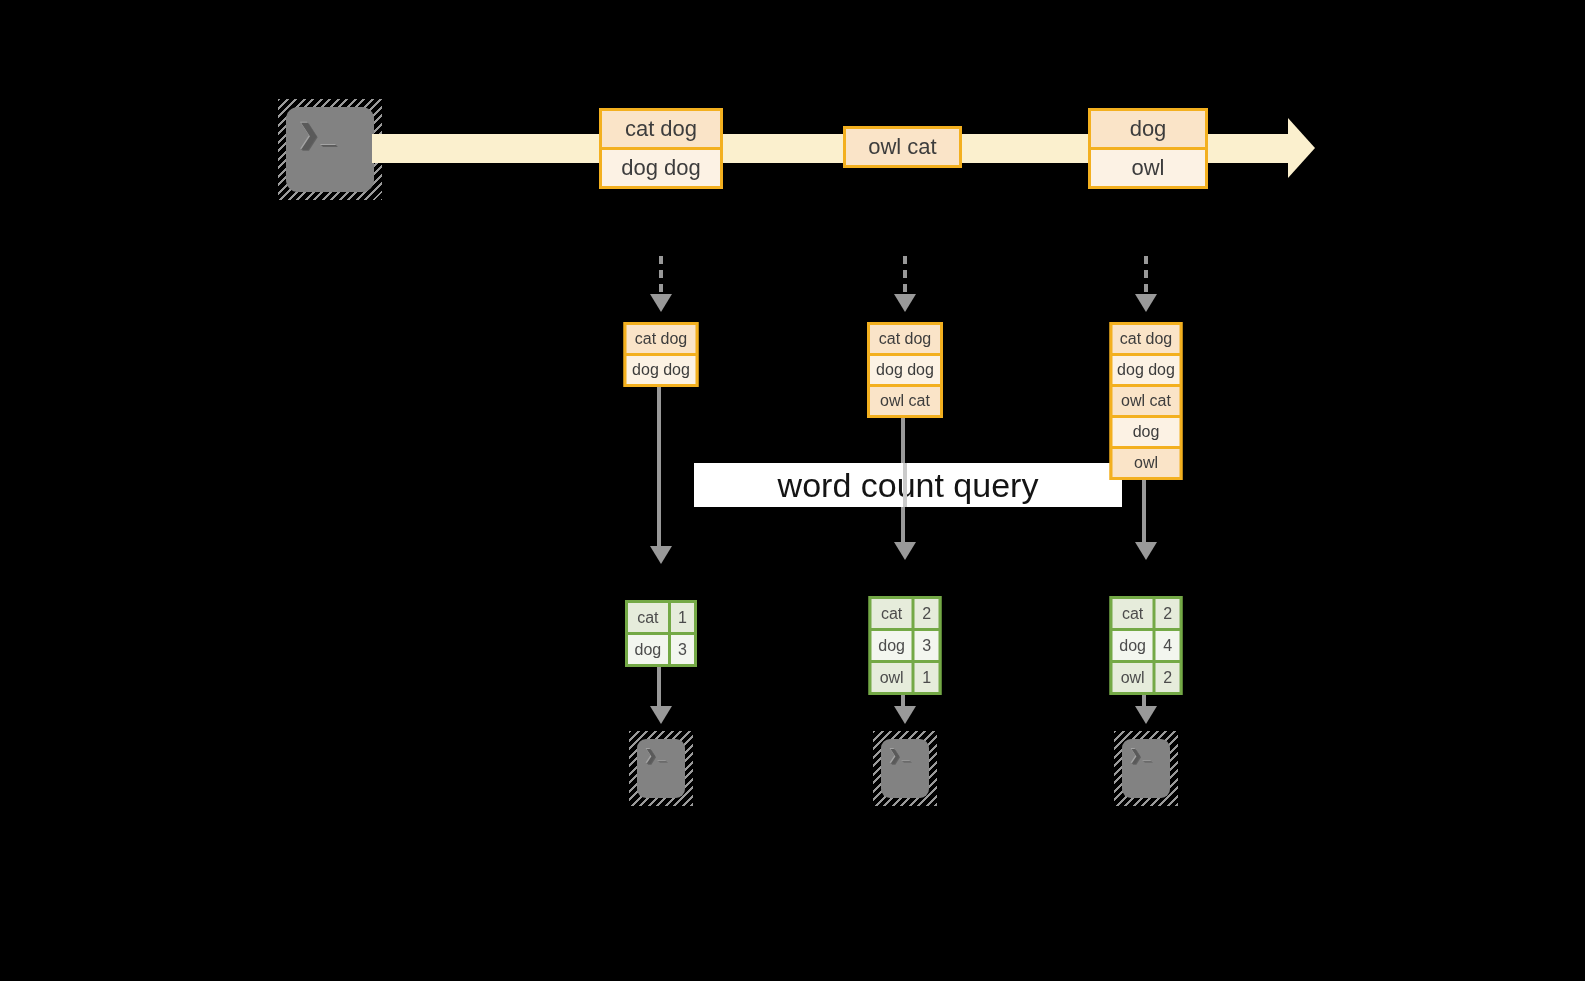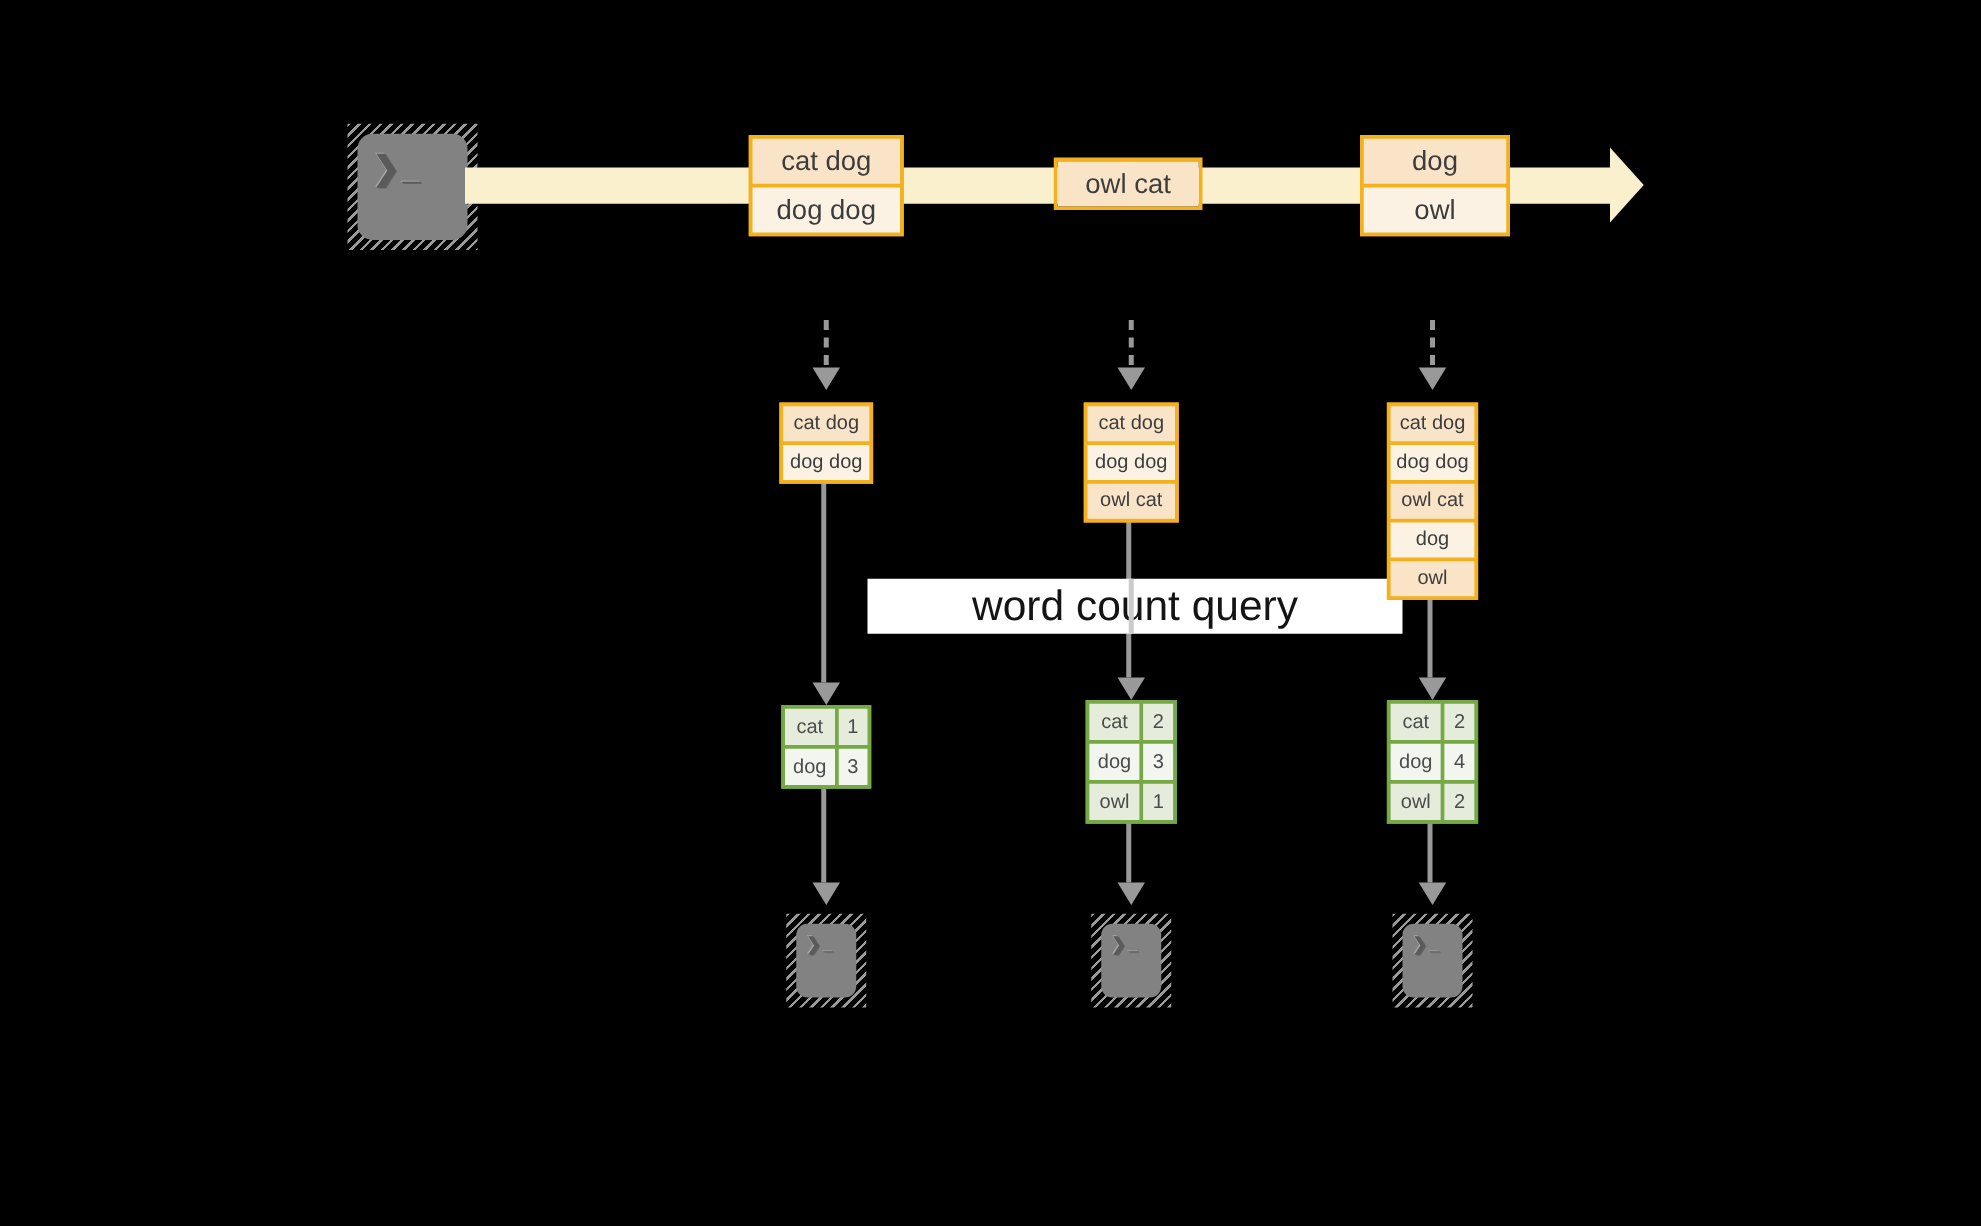--- a/index.html
+++ b/index.html
@@ -77,21 +77,21 @@
   .banner{
     position:absolute;left:694px;top:463px;width:428px;height:44px;background:#fff;z-index:2;
     display:flex;align-items:center;justify-content:center;
     font-size:34px;color:#141414;
   }
   .banner-line{position:absolute;left:903px;top:463px;width:4px;height:44px;background:#cbcbcb;z-index:3;}
 
   
   .gtable{
     position:absolute;box-sizing:border-box;z-index:4;
-    border:3px solid var(--green,#74A946);background:var(--green,#74A946);
+    border:3px solid var(--green,#74A946);background:var(--green,#74A946);margin-top:36px;
   }
   .grow{display:flex;height:29px;}
   .grow + .grow{margin-top:3px;}
   .gcell{display:flex;align-items:center;justify-content:center;font-size:16px;color:#4c4c4c;}
   .gword{flex:1.7;}
   .gcount{flex:1;margin-left:3px;}
   .grow:nth-child(odd) .gcell{background:var(--green-a,#E6ECDB);}
   .grow:nth-child(even) .gcell{background:var(--green-b,#F3F6EF);}
 </style>
 </head>

